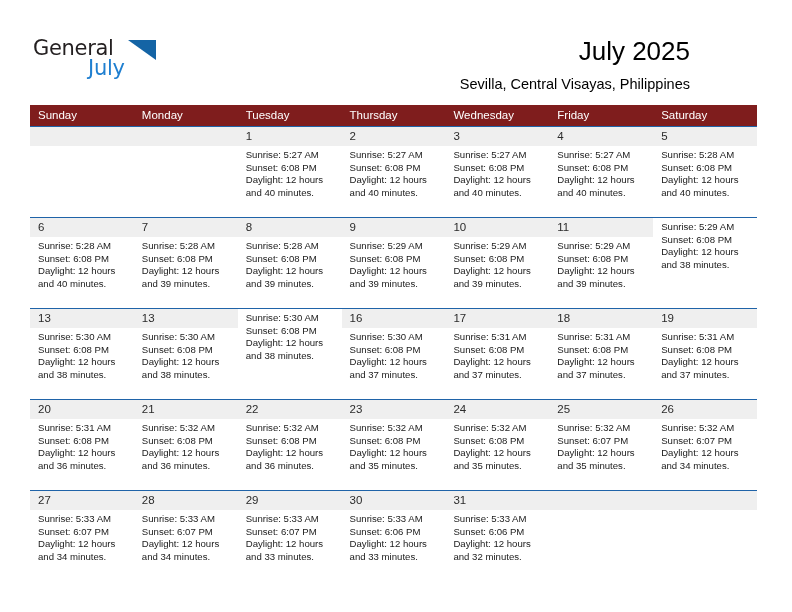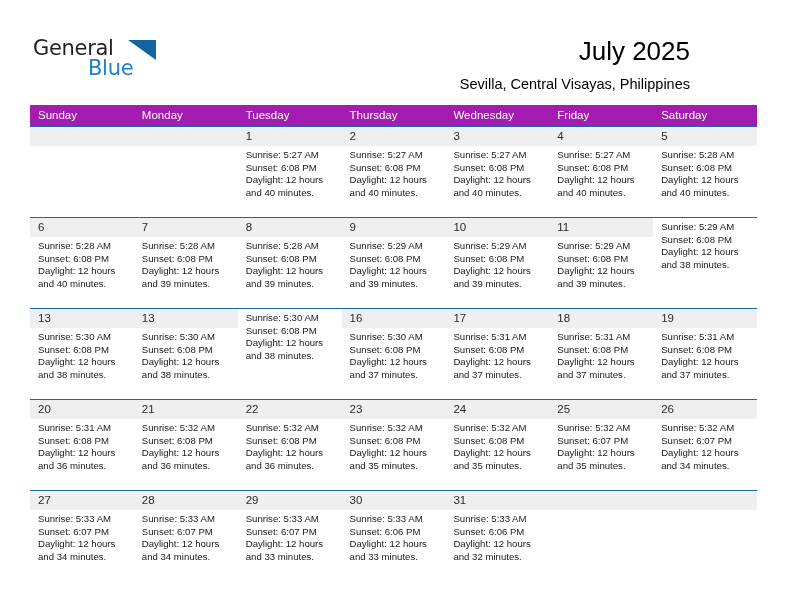--- a/index.html
+++ b/index.html
@@ -92,21 +92,21 @@
   
   .calendar {
     position: absolute;
     left: 30px;
     top: 105px;
     width: 727px;
   }
   .weekdays {
     display: flex;
     width: 727px;
-    background: #a21caf;
+    background: #7f1d1d;
     height: 21px;
   }
   .weekday {
     flex: 1 1 0;
     box-sizing: border-box;
     color: #ffffff;
     font-size: 11.5px;
     line-height: 21px;
     padding-left: 8px;
     white-space: nowrap;
@@ -158,21 +158,21 @@
 </head>
 <body>
 
 <div class="page">
 
   <div class="top">
 
     <div class="logo">
       <span class="logo-general">General</span>
       <span class="logo-triangle"></span>
-      <span class="logo-blue">Blue</span>
+      <span class="logo-blue">July</span>
     </div>
 
     <div class="title">July 2025</div>
     <div class="subtitle">Sevilla, Central Visayas, Philippines</div>
   </div>
 
   <div class="calendar">
 
     <div class="weekdays">
       <div class="weekday">Sunday</div>

